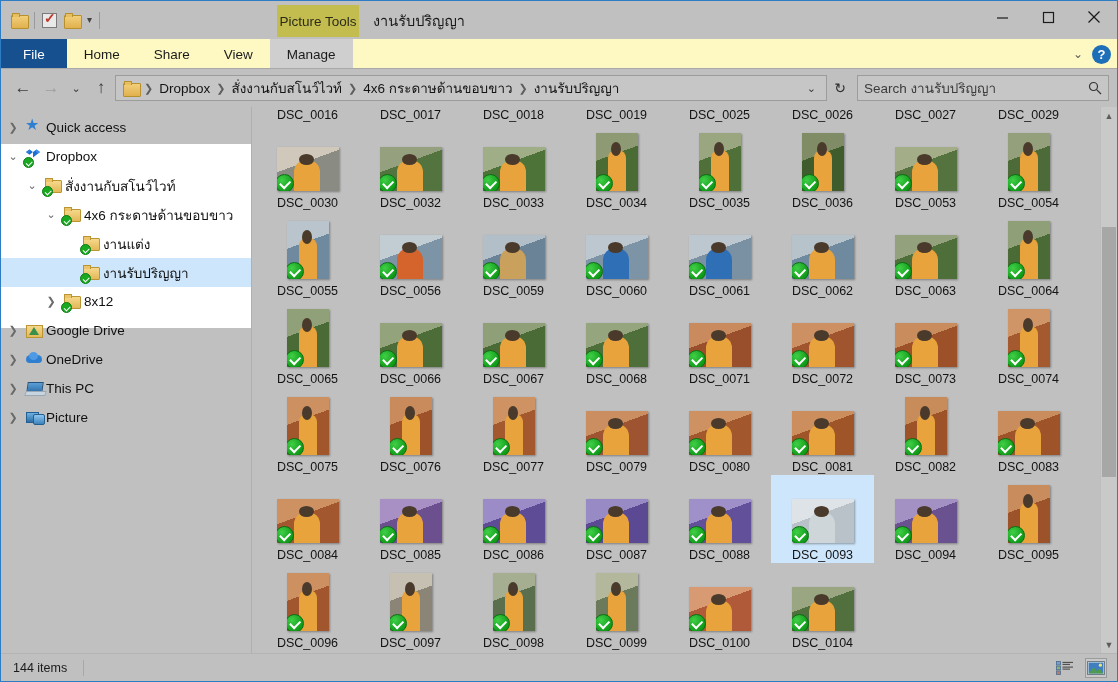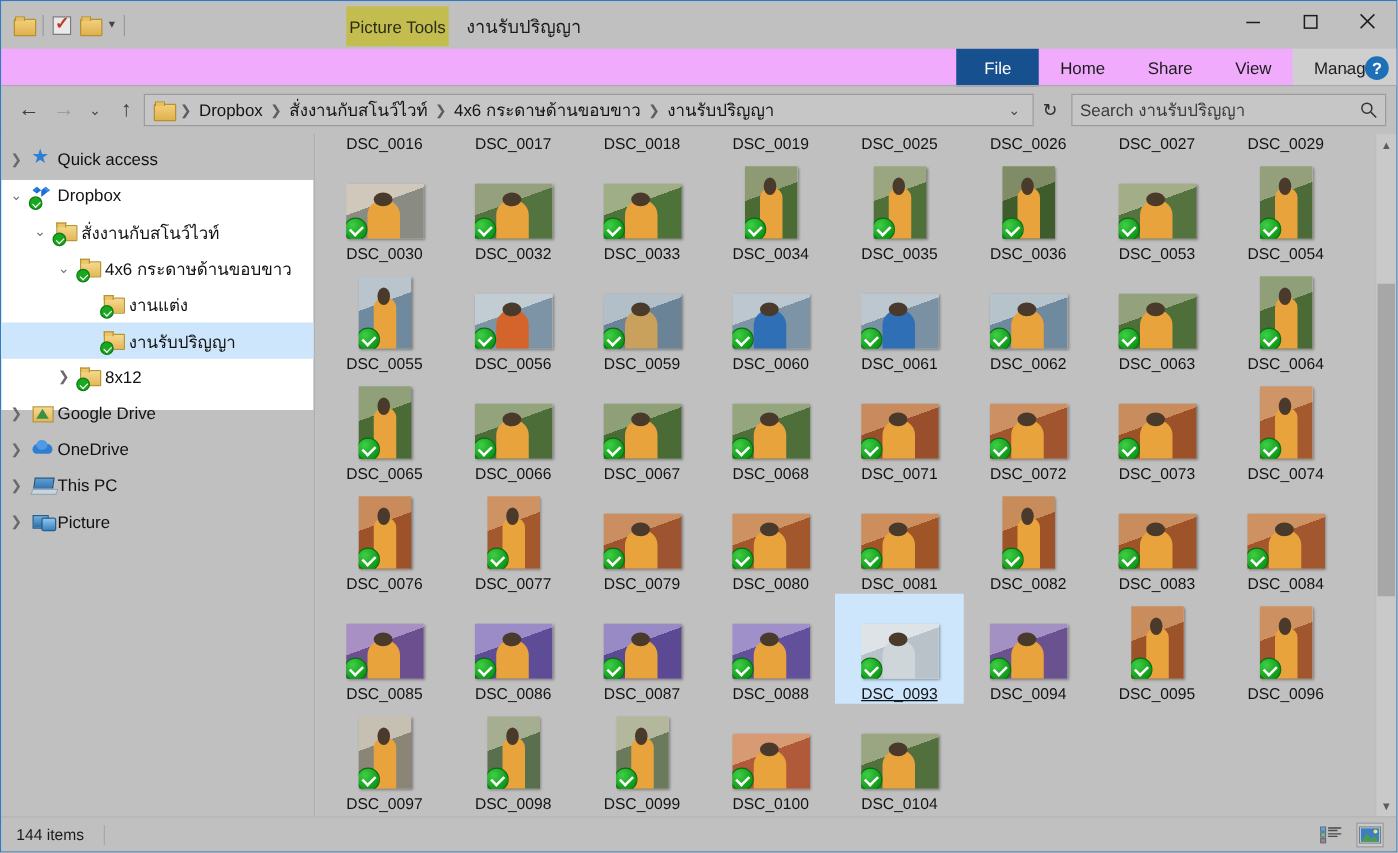--- a/index.html
+++ b/index.html
@@ -51,22 +51,22 @@
     position:absolute; left:372px; top:0; height:38px;
     display:flex; align-items:center; font-size:14.5px; color:#1a1a1a;
   }
   .wctrl { position:absolute; right:0; top:0; height:32px; display:flex; }
   .wbtn { width:46px; height:32px; display:flex; align-items:center; justify-content:center;
           color:#1c1c1c; }
   .wbtn svg { display:block; }
 
   
   .ribbon {
-    height:30px; background:#f0abfc; display:flex; align-items:stretch;
-    position:relative; flex:none;justify-content:flex-end;
+    height:30px; background:#fef9c3; display:flex; align-items:stretch;
+    position:relative; flex:none;
   }
   .rtab {
     display:flex; align-items:center; justify-content:center;
     padding:0 17px; font-size:13.5px; color:#1b1b1b; height:30px;
   }
   .rtab.file { background:#17508f; color:#fff; padding:0 22px; }
   .rtab.manage { background:#cfcfcf; }
   .ribbon-right { position:absolute; right:6px; top:0; height:30px; display:flex; align-items:center; gap:9px; }
   .rchev { font-size:12px; color:#5d5d5d; }
   .help-ico {
@@ -222,21 +222,21 @@
   }
   .thumb .sync:after{
     content:""; position:absolute; left:4px; top:5px; width:8px; height:4.5px;
     border-left:2.6px solid #fff; border-bottom:2.6px solid #fff; transform:rotate(-45deg);
   }
   .tile .cap {
     font-size:12.5px; color:#131313; margin-top:4px; line-height:16px;
     padding:0 3px; white-space:nowrap;
   }
   .tile.sel { background:#cde6fb; }
-  .tile.sel .cap { background:transparent;text-decoration:underline; }
+  .tile.sel .cap { background:transparent; }
 
   
   .vscroll {
     position:absolute; right:0; top:0; bottom:0; width:17px; background:#c9c9c9;
     border-left:1px solid #bdbdbd;
   }
   .vs-arrow { height:17px; display:flex; align-items:center; justify-content:center;
               color:#5c5c5c; font-size:9px; }
   .vs-arrow.top{ position:absolute; top:0; left:0; right:0;}
   .vs-arrow.bot{ position:absolute; bottom:0; left:0; right:0;}
@@ -675,20 +675,30 @@
             </div>
             <div class="tile">
               <div class="thumbwrap">
                 <div class="thumb" style="width: 42px; height: 58px; background: linear-gradient(160deg, rgb(208, 149, 102) 0%, rgb(208, 149, 102) 38%, rgb(164, 89, 47) 38%, rgb(164, 89, 47) 100%);">
                   <div style="position: absolute; left: 12px; top: 17px; width: 18px; height: 41px; background: rgb(232, 163, 61); border-radius: 8px 8px 0px 0px;"></div>
                   <div style="position: absolute; left: 15px; top: 9px; width: 10px; height: 14px; background: rgb(74, 58, 44); border-radius: 50%;"></div>
                   <div class="sync"></div>
                 </div>
               </div>
               <div class="cap">DSC_0074</div>
+            </div>
+            <div class="tile">
+              <div class="thumbwrap">
+                <div class="thumb" style="width: 42px; height: 58px; background: linear-gradient(160deg, rgb(205, 144, 96) 0%, rgb(205, 144, 96) 38%, rgb(161, 86, 44) 38%, rgb(161, 86, 44) 100%);">
+                  <div style="position: absolute; left: 12px; top: 17px; width: 18px; height: 41px; background: rgb(232, 163, 61); border-radius: 8px 8px 0px 0px;"></div>
+                  <div style="position: absolute; left: 15px; top: 9px; width: 10px; height: 14px; background: rgb(74, 58, 44); border-radius: 50%;"></div>
+                  <div class="sync"></div>
+                </div>
+              </div>
+              <div class="cap">DSC_0075</div>
             </div>
             <div class="tile">
               <div class="thumbwrap">
                 <div class="thumb" style="width: 42px; height: 58px; background: linear-gradient(160deg, rgb(201, 139, 91) 0%, rgb(201, 139, 91) 38%, rgb(157, 82, 41) 38%, rgb(157, 82, 41) 100%);">
                   <div style="position: absolute; left: 12px; top: 17px; width: 18px; height: 41px; background: rgb(232, 163, 61); border-radius: 8px 8px 0px 0px;"></div>
                   <div style="position: absolute; left: 15px; top: 9px; width: 10px; height: 14px; background: rgb(74, 58, 44); border-radius: 50%;"></div>
                   <div class="sync"></div>
                 </div>
               </div>
               <div class="cap">DSC_0076</div>

